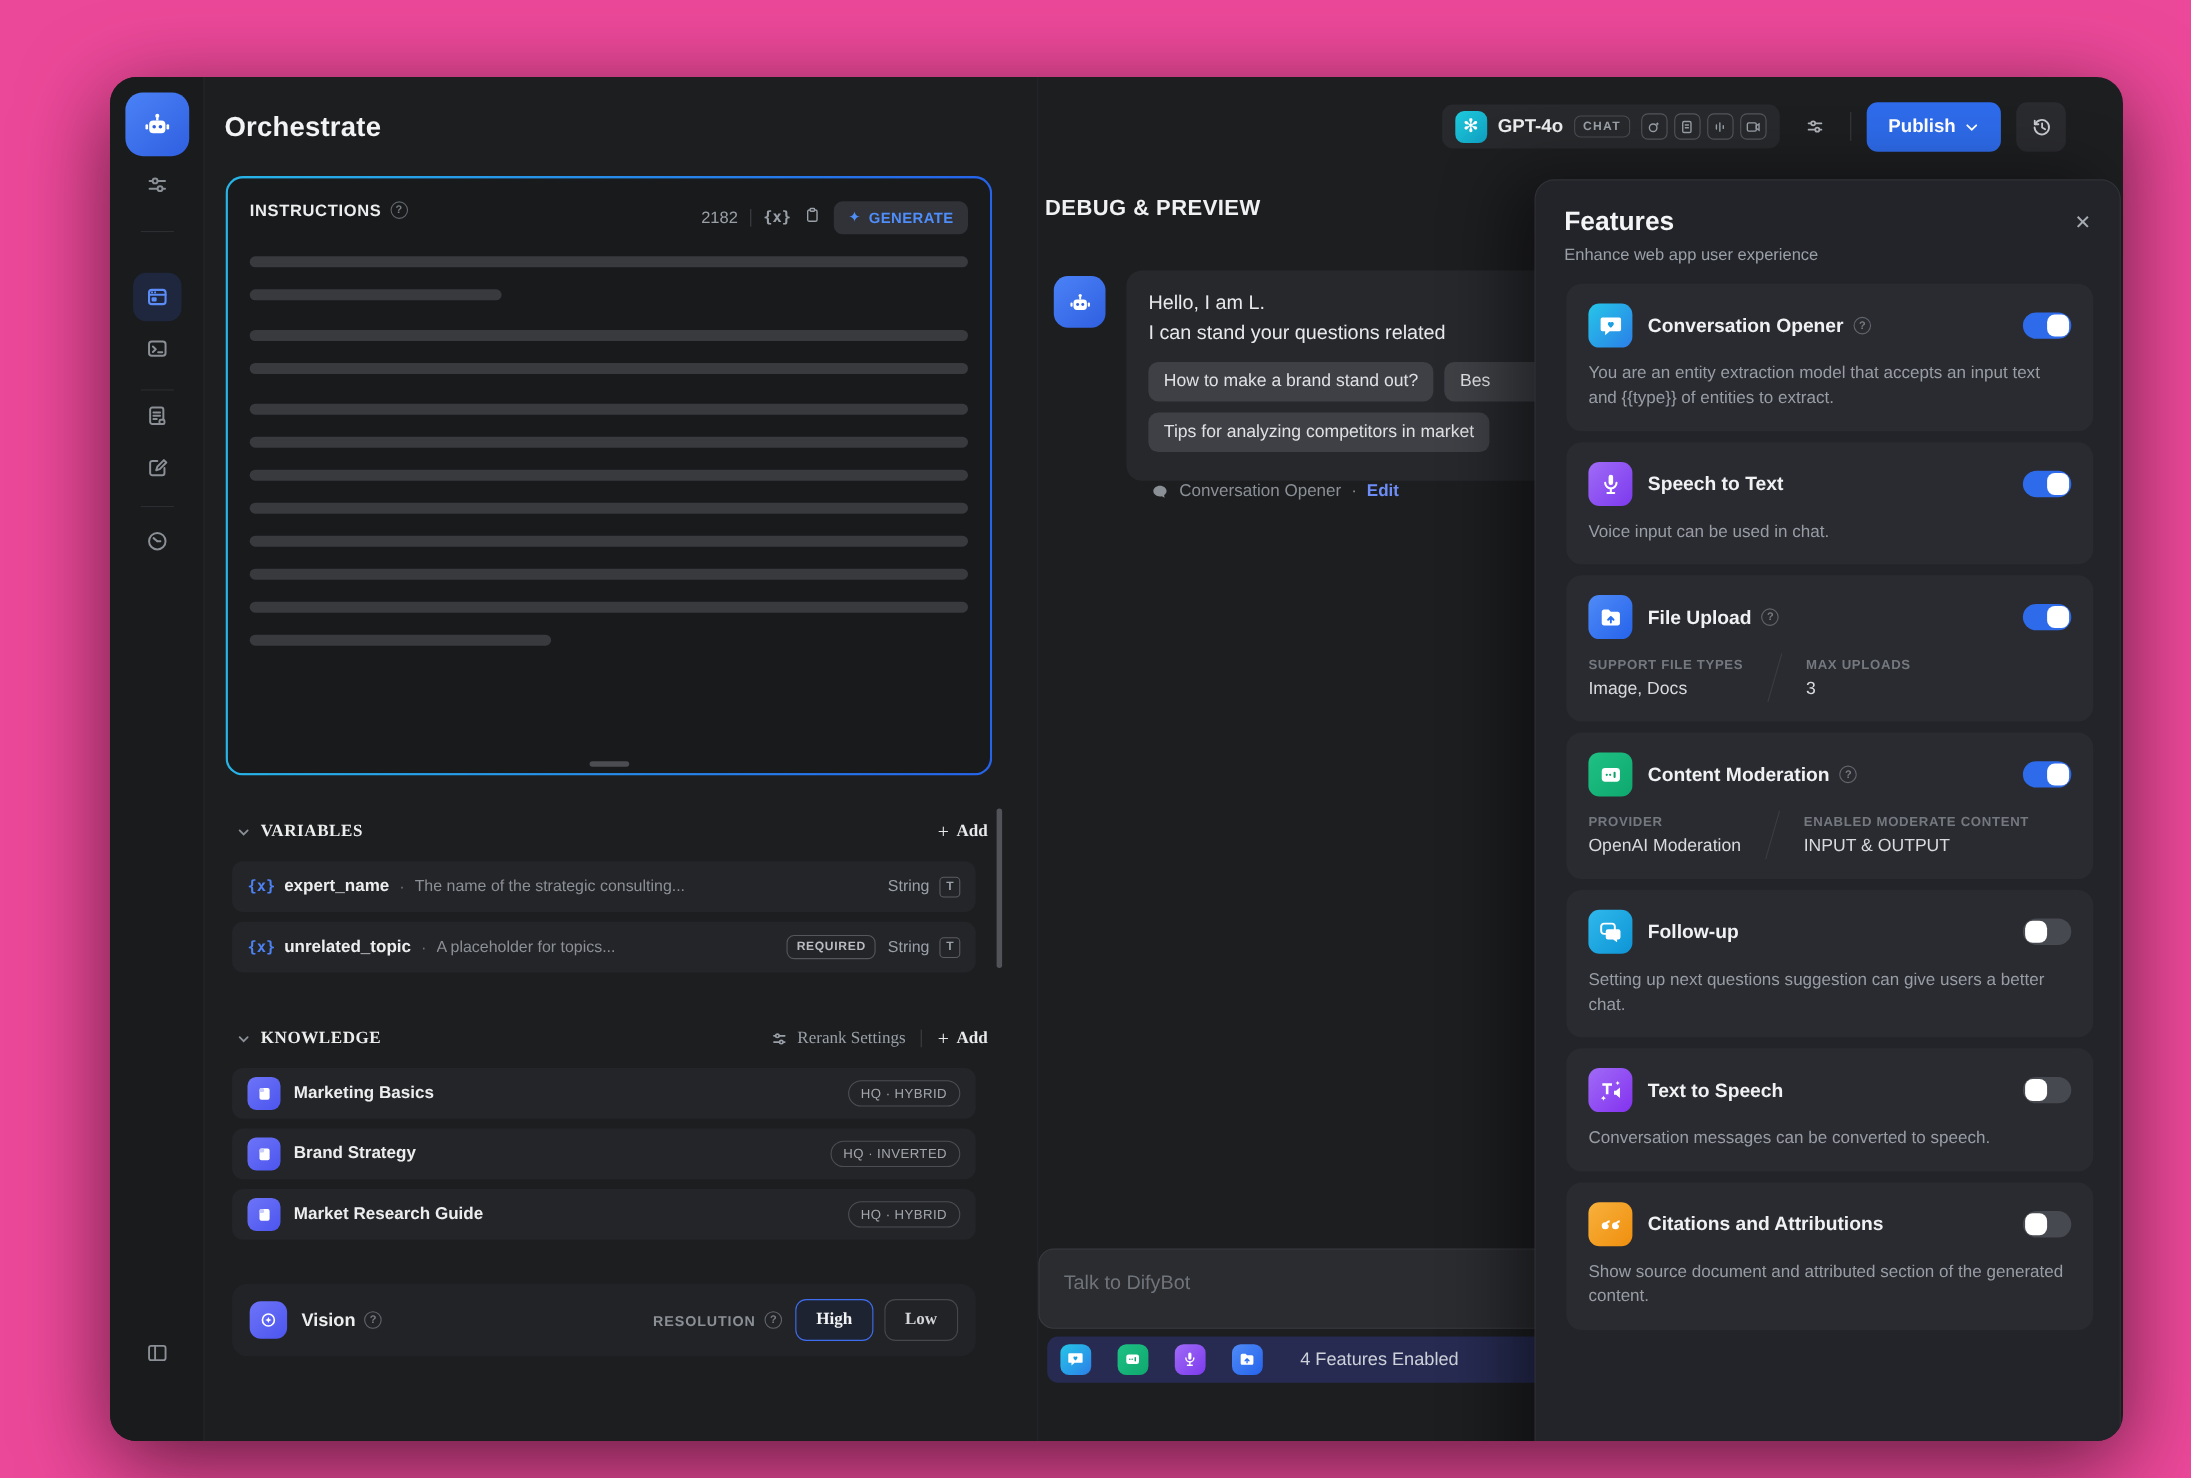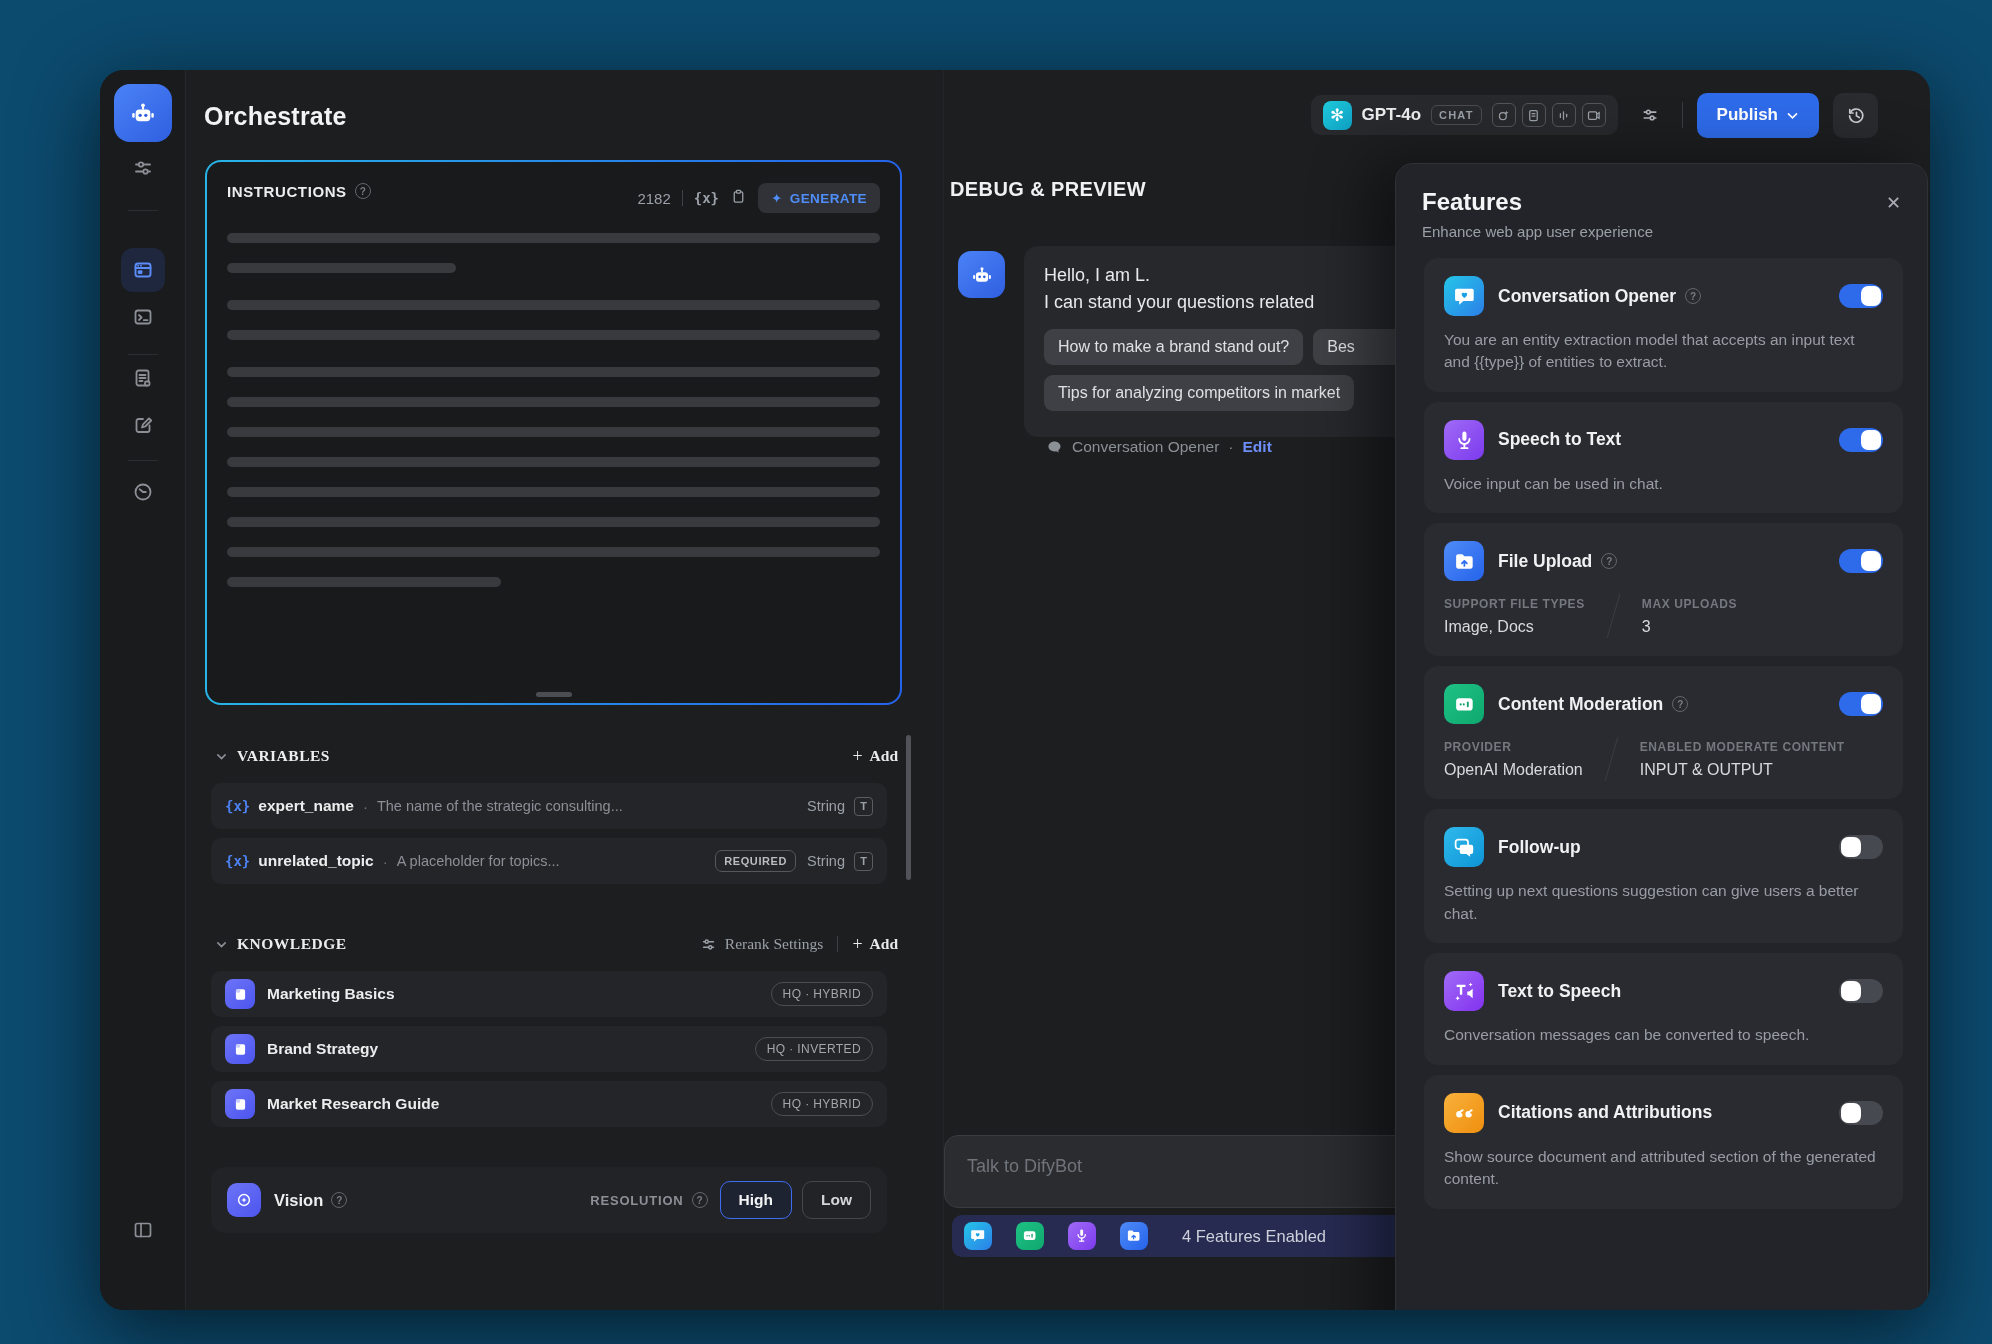--- a/index.html
+++ b/index.html
@@ -1,18 +1,18 @@
 <!DOCTYPE html>
 <html><head>
 <meta charset="utf-8">
 <style>
   * { margin:0; padding:0; box-sizing:border-box; }
   html,body { background:#000; }
   body { font-family:"Liberation Sans","DejaVu Sans",sans-serif; -webkit-font-smoothing:antialiased; }
-  #stage { position:relative; width:1992px; height:1344px; background:#0c4a6e; overflow:hidden; }
+  #stage { position:relative; width:1992px; height:1344px; background:#ec4899; overflow:hidden; }
 
   
   .window { position:absolute; left:100px; top:70px; width:1830px; height:1240px;
     background:#1d1e20; border-radius:24px; overflow:hidden; box-shadow:0 20px 80px rgba(0,0,0,.6); }
 
   
   .sidebar { position:absolute; left:0; top:0; width:86px; height:100%; background:#1a1b1d; border-right:1px solid #27282b; }
   .avatar { width:58px; height:58px; border-radius:16px; background:linear-gradient(140deg,#4b82f7,#2f5fe0);
     display:flex; align-items:center; justify-content:center; }
   .sidebar .avatar { position:absolute; left:14px; top:14px; }
@@ -88,21 +88,21 @@
   .kn-name { color:#eceded; font-size:15.5px; font-weight:600; flex:1; }
   .hq-badge { border:1px solid #4c4e54; border-radius:13px; color:#a3a7ad; font-size:12px; letter-spacing:.4px; padding:4px 11px; }
 
   .vision-card { margin:40px 15px 0 6px; height:66px; border-radius:14px; background:#222327;
     display:flex; align-items:center; padding:0 16px; }
   .vis-ic { width:34px; height:34px; border-radius:10px; background:linear-gradient(140deg,#6d74f8,#4c55ee);
     display:flex; align-items:center; justify-content:center; margin-right:13px; }
   .vis-ic svg { width:20px; height:20px; }
   .vis-title { color:#eceded; font-size:16.5px; font-weight:600; }
   .res-lab { margin-left:auto; color:#8b8f96; font-size:13px; letter-spacing:.8px; font-weight:600; }
-  .res-btn { margin-left:12px; border-radius:10px; padding:9px 18px; font-size:15.5px; font-weight:600; }
+  .res-btn { margin-left:12px; border-radius:10px; padding:9px 18px; font-size:15.5px; font-weight:600;font-family:Liberation Serif, serif; }
   .res-btn.hi { border:1.5px solid #3f6df0; background:#1d2330; color:#f2f3f4; }
   .res-btn.lo { border:1.5px solid #45474d; background:transparent; color:#d3d5d9; margin-left:10px; }
   .scroll-thumb { position:absolute; left:806px; top:665px; width:5px; height:145px; border-radius:3px; background:#515359; }
 
   
   .debug-col { position:absolute; left:843px; top:0; right:0; bottom:0; border-left:1px solid #242528; }
   .debug-title { position:absolute; left:6px; top:108px; font-size:20px; font-weight:700; letter-spacing:.4px; color:#f0f1f3; }
   .chat-avatar { position:absolute; left:14px; top:181px; width:47px; height:47px; border-radius:13px; }
   .bubble { position:absolute; left:80px; top:176px; width:565px; border-radius:14px; background:#27282c; padding:16px 20px; }
   .bub-line { font-size:18px; color:#e8e9eb; line-height:27px; white-space:nowrap; }

